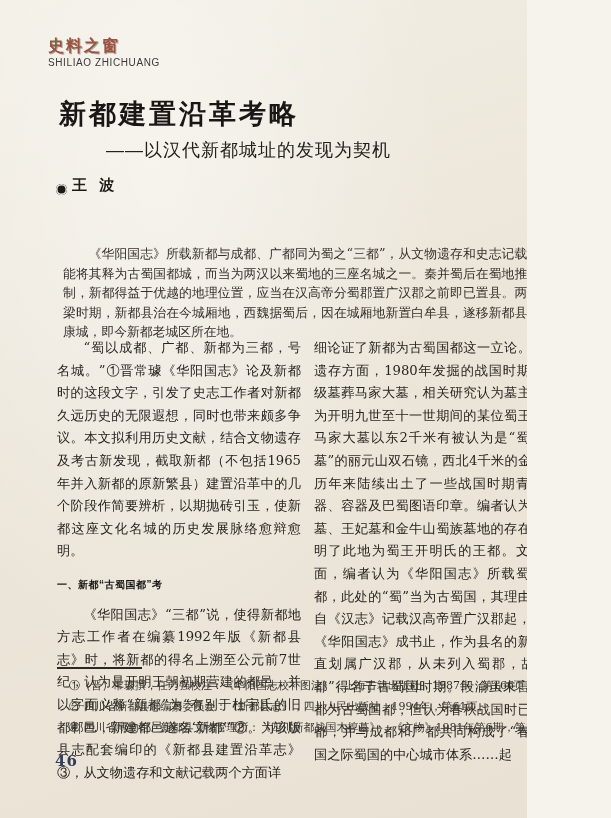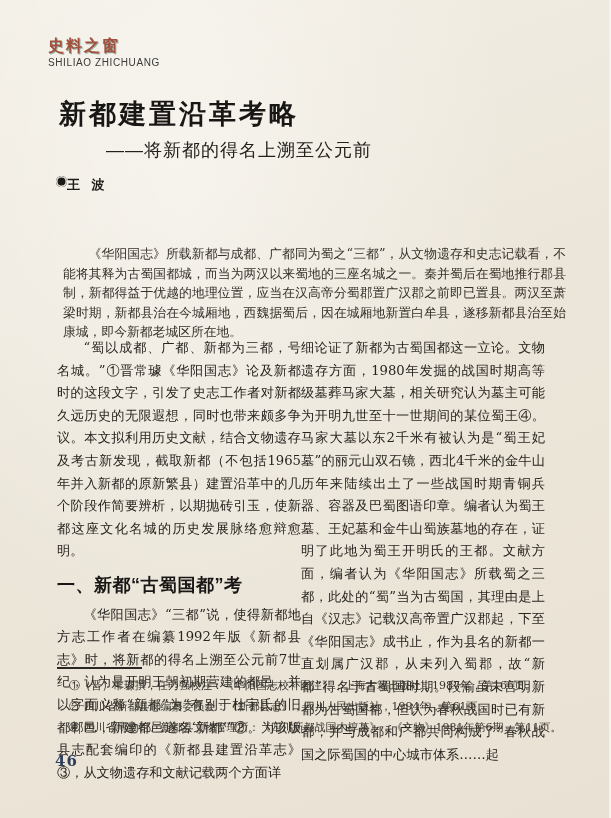--- a/index.html
+++ b/index.html
@@ -4,21 +4,21 @@
 <style>
   * { box-sizing: border-box; }
   html, body { margin: 0; padding: 0; }
   body {
     width: 611px; height: 818px;
     font-family: "DejaVu Serif", "Liberation Serif", serif;
     background: #f6f3ec;
   }
   .page {
     position: relative;
-    width: 609px; height: 818px;
+    width: 527px; height: 818px;
     background:
       radial-gradient(ellipse at 30% 20%, rgba(255,255,255,0.45), rgba(255,255,255,0) 55%),
       linear-gradient(160deg, #f2eee4 0%, #ece6da 45%, #e9e2d4 100%);
     color: #2b2620;
     overflow: hidden;
   }
 
   
   .col-label {
     position: absolute; left: 48px; top: 36px;
@@ -43,52 +43,52 @@
     text-align: right;
   }
   .article-subtitle {
     position: absolute; left: 106px; top: 138px; margin: 0;
     font-family: "Liberation Sans", sans-serif;
     font-size: 18px; font-weight: 500; letter-spacing: 1px;
     color: #24211d;
   }
   .author-line {
     position: absolute; left: 56px; top: 176px;
-    display: flex; align-items: flex-start; 
+    display: flex; align-items: flex-end; gap: 5px;
     font-family: "Liberation Sans", sans-serif;
-    font-size: 13px; font-weight: bold; letter-spacing: 4px;
+    font-size: 15px; font-weight: bold; letter-spacing: 4px;
     color: #1d1b18;
   }
   .author-bullet {
     display: inline-block; width: 11px; height: 11px;
     border-radius: 50%; background: #1d1b18;
     box-shadow: inset 0 0 0 1.5px #ece6da, inset 0 0 0 5px #1d1b18;
     flex: none;
   }
 
   
   .abstract {
     position: absolute; left: 55px; top: 236px; width: 503px; margin: 8px;
     font-size: 12.8px; line-height: 19.5px;
     text-align: justify; text-indent: 2em;
     color: #35302a;
   }
 
   
   .columns {
     position: absolute; left: 57px; top: 337px; width: 501px;
-    display: flex; 
+    display: flex; gap: 13px;
   }
   .col { width: 244px; font-size: 13.2px; line-height: 22.6px; text-align: justify; color: #282420; }
   .col p { margin: 0; }
   .col p.indent { text-indent: 2em; }
   .section-heading {
     margin: 11px 0 7px 0;
     font-family: "Liberation Sans", sans-serif;
-    font-size: 18px; font-weight: bold; letter-spacing: 0.5px;
+    font-size: 10px; font-weight: bold; letter-spacing: 0.5px;
     color: #191715;
   }
 
   
   .footnote-rule {
     position: absolute; left: 57px; top: 667px;
     width: 85px; height: 2px; background: #2a2622;
   }
   .footnotes {
     position: absolute; left: 69px; top: 675px; width: 505px;
@@ -105,21 +105,21 @@
 </style>
 </head>
 <body>
 
 <div class="page">
 
   <div class="col-label">史料之窗</div>
   <div class="col-label-pinyin">SHILIAO ZHICHUANG</div>
 
   <h1 class="article-title">新都建置沿革考略</h1>
-  <h2 class="article-subtitle">——将新都的得名上溯至公元前</h2>
+  <h2 class="article-subtitle">——以汉代新都城址的发现为契机</h2>
 
   <div class="author-line">
     <span class="author-bullet"></span>
     <span>王 波</span>
   </div>
 
   <p class="abstract">《华阳国志》所载新都与成都、广都同为蜀之“三都”，从文物遗存和史志记载看，不能将其释为古蜀国都城，而当为两汉以来蜀地的三座名城之一。秦并蜀后在蜀地推行郡县制，新都得益于优越的地理位置，应当在汉高帝分蜀郡置广汉郡之前即已置县。两汉至萧梁时期，新都县治在今城厢地，西魏据蜀后，因在城厢地新置白牟县，遂移新都县治至始康城，即今新都老城区所在地。</p>
 
   <div class="columns">
     <div class="col">

